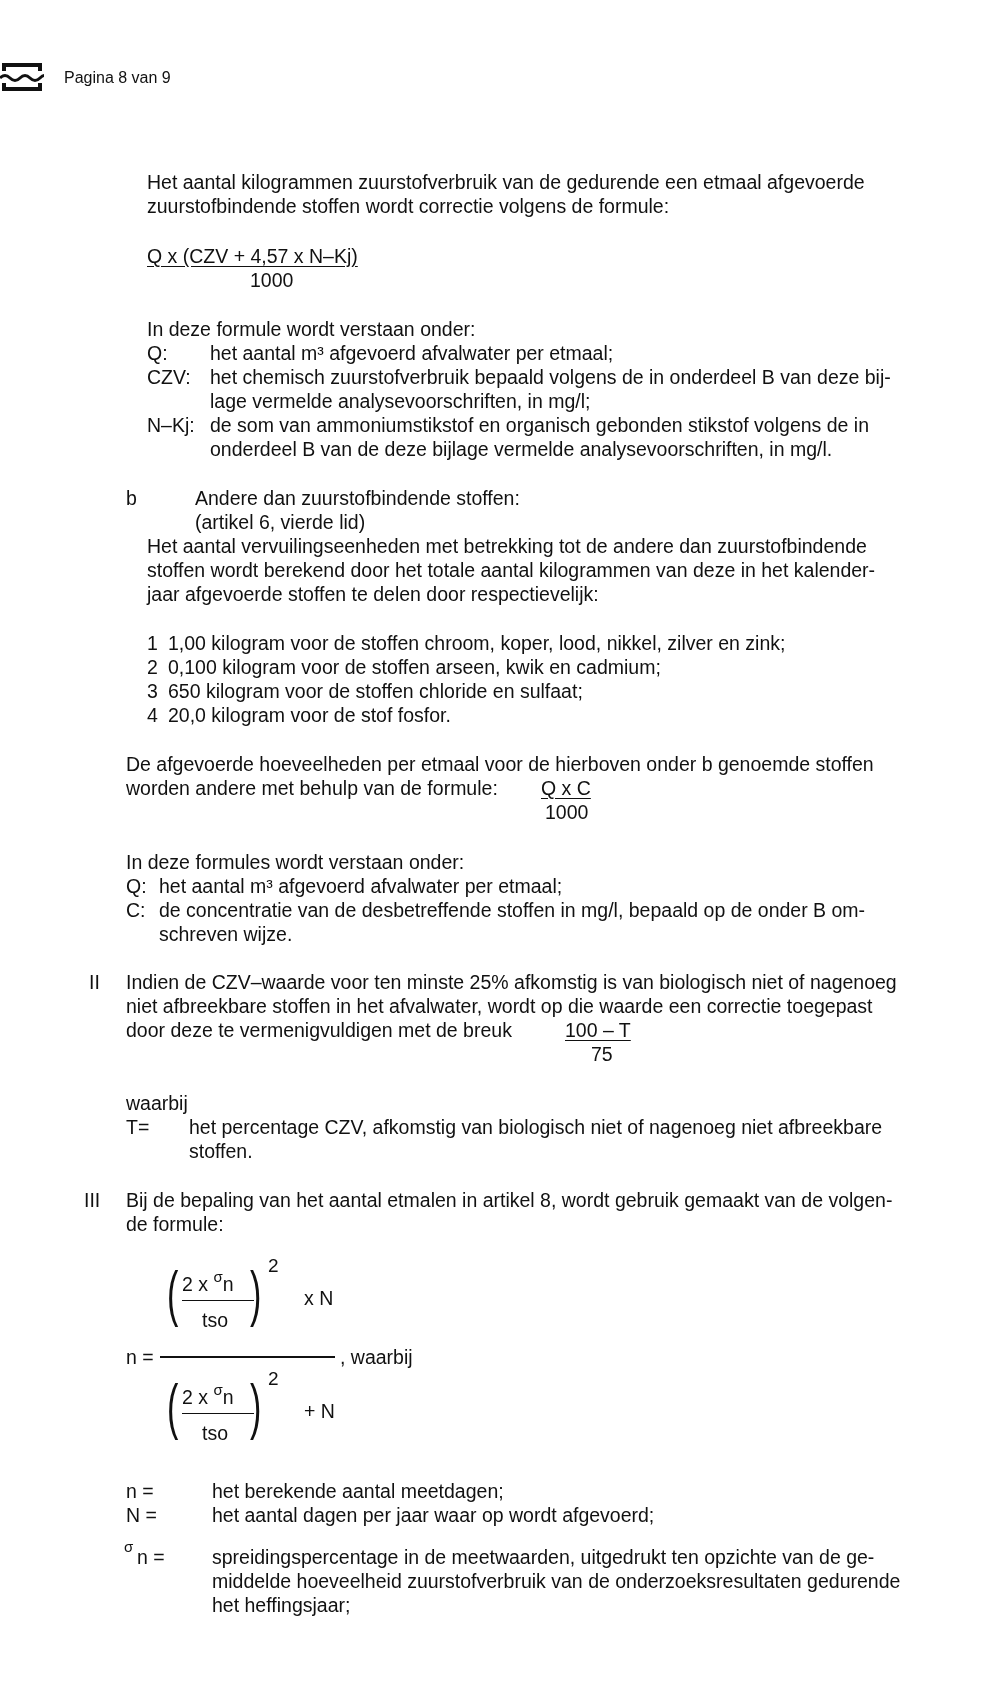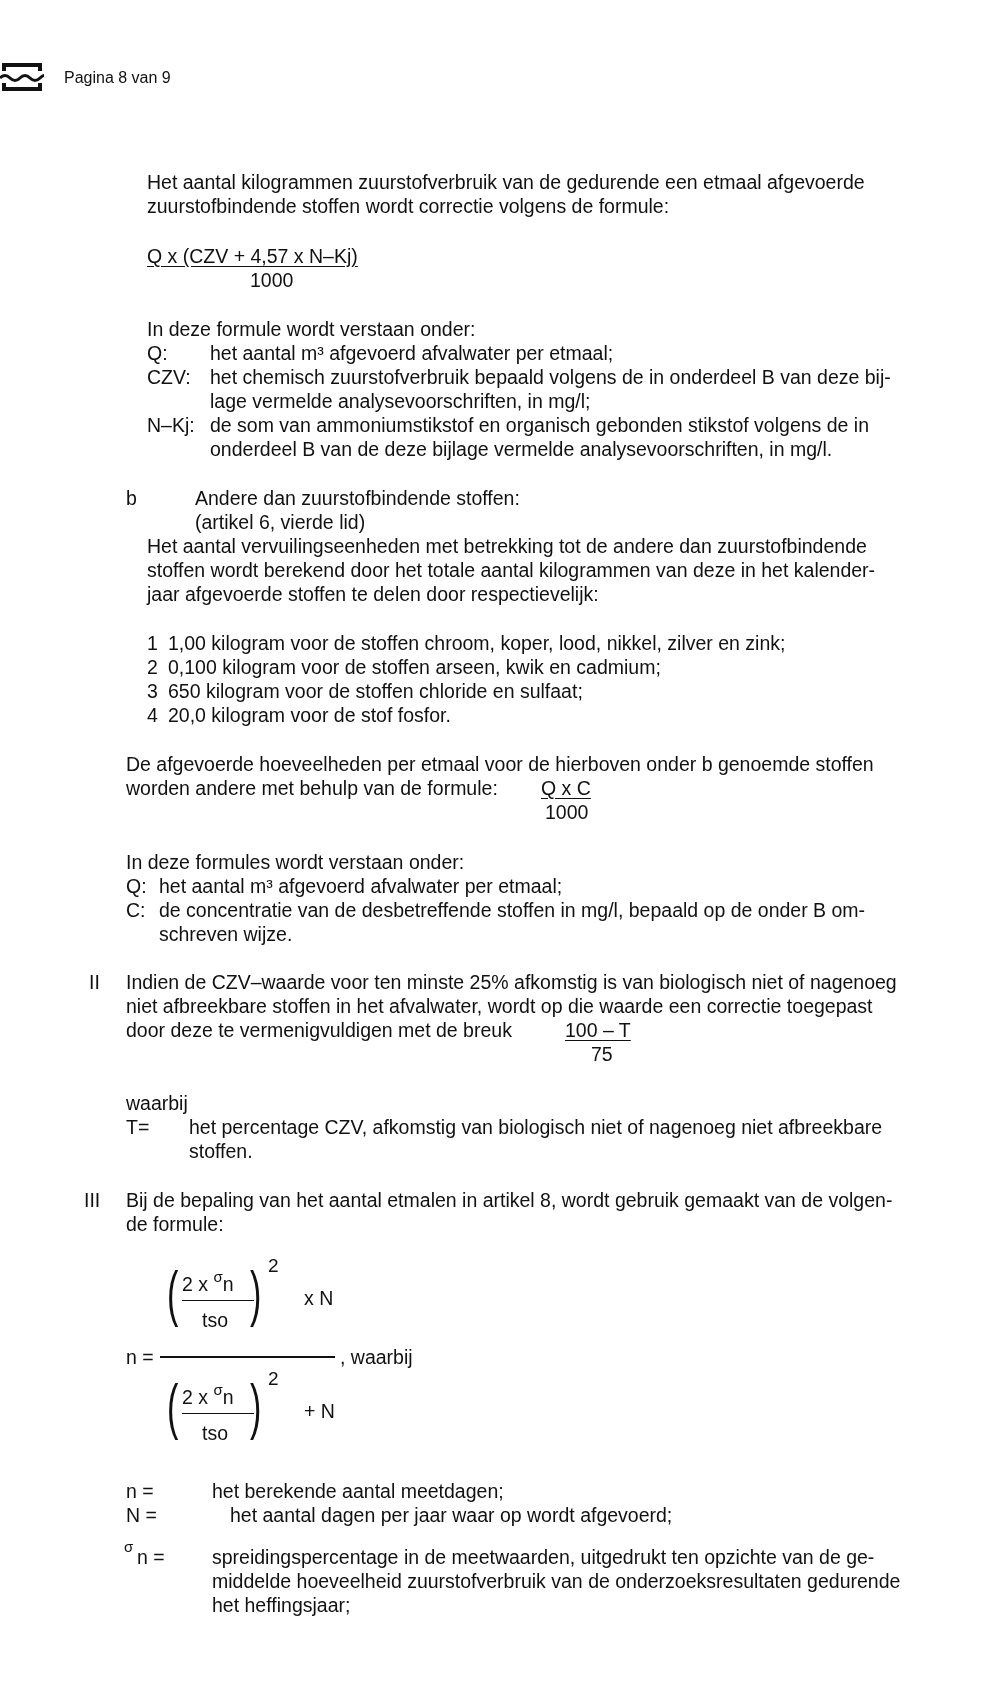--- a/index.html
+++ b/index.html
@@ -111,18 +111,18 @@
   <div class="frac-line" style="left:182px;top:1413px;width:72px;height:1px;"></div>
   <div class="abs" style="left:202px;top:1421px;">tso</div>
   <div class="abs paren" style="left:250px;top:1375px;">)</div>
   <div class="abs sup2" style="left:268px;top:1367px;">2</div>
   <div class="abs" style="left:304px;top:1399px;">+ N</div>
 </div>
 
 <div class="abs" style="left:126px;top:1479px;">n =</div>
 <div class="abs" style="left:212px;top:1479px;">het berekende aantal meetdagen;</div>
 <div class="abs" style="left:126px;top:1503px;">N =</div>
-<div class="abs" style="left:212px;top:1503px;margin-left:18px;">het aantal dagen per jaar waar op wordt afgevoerd;</div>
+<div class="abs" style="left:212px;top:1503px;">het aantal dagen per jaar waar op wordt afgevoerd;</div>
 <div class="abs" style="left:124px;top:1535px;font-size:15px;">σ</div>
 <div class="abs" style="left:137px;top:1545px;">n =</div>
 <div class="abs" style="left:212px;top:1545px;">spreidingspercentage in de meetwaarden, uitgedrukt ten opzichte van de ge-</div>
 <div class="abs" style="left:212px;top:1569px;">middelde hoeveelheid zuurstofverbruik van de onderzoeksresultaten gedurende</div>
 <div class="abs" style="left:212px;top:1593px;">het heffingsjaar;</div>
 
 </body></html>

